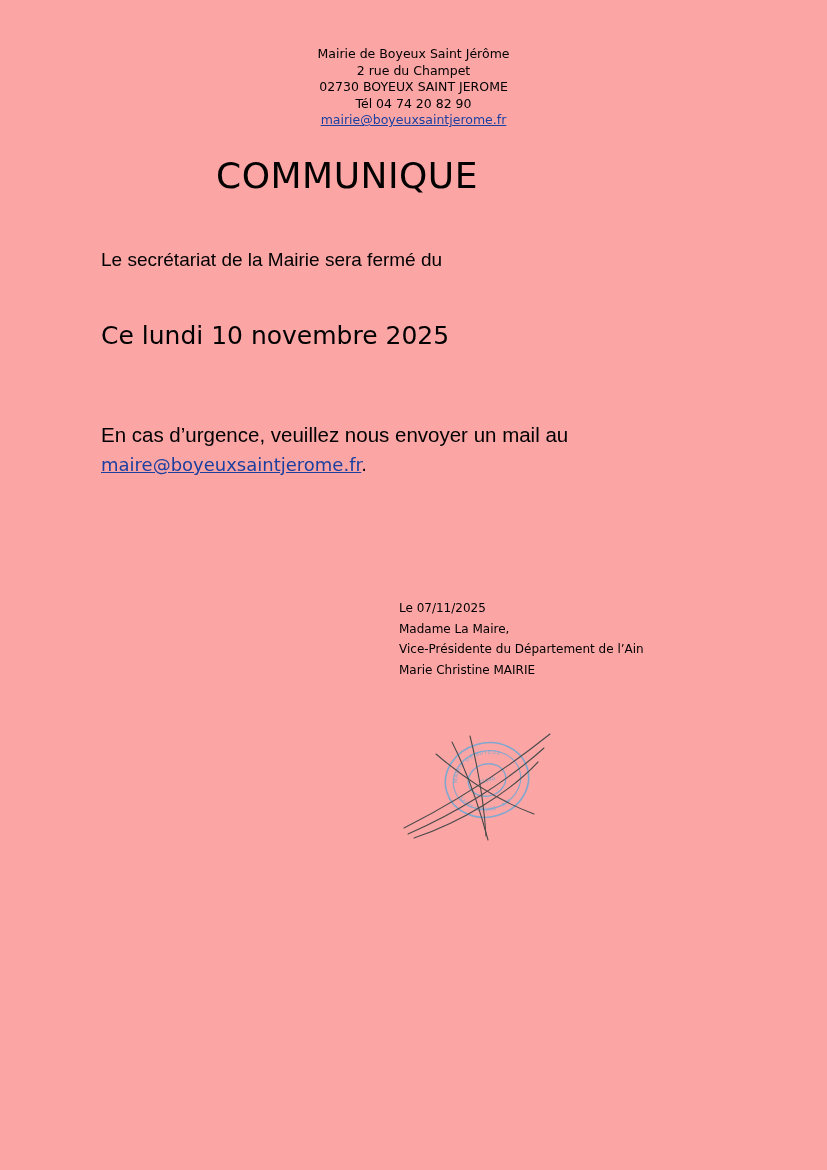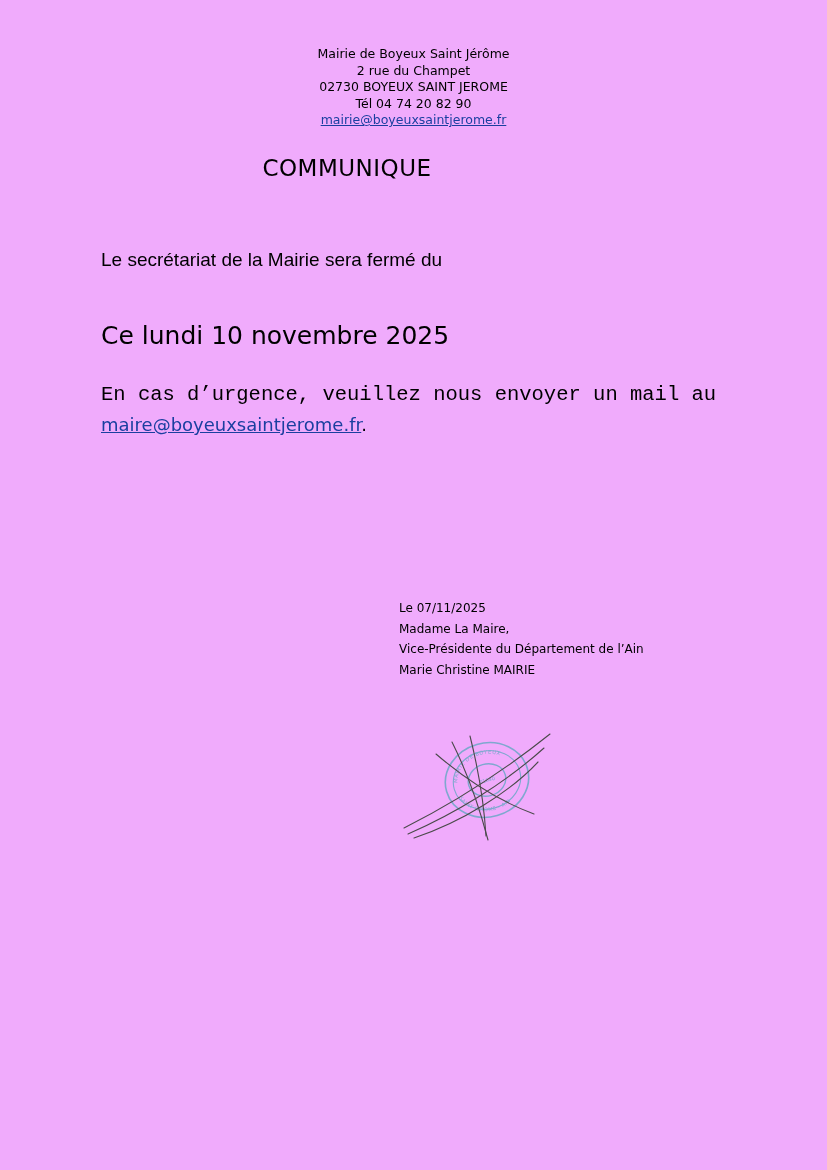--- a/index.html
+++ b/index.html
@@ -11,21 +11,21 @@
     width: 827px;
     height: 1170px;
     position: relative;
     font-family: "DejaVu Sans", sans-serif;
     color: #000000;
     overflow: hidden;
   }
   .page {
     position: absolute;
     inset: 0;
-    background: #f0abfc;
+    background: #fca5a5;
   }
 
   
   .letterhead {
     position: absolute;
     top: 46px;
     left: 0;
     width: 827px;
     text-align: center;
     font-family: "DejaVu Sans", sans-serif;
@@ -43,21 +43,21 @@
   }
 
   
   .title {
     position: absolute;
     top: 155px;
     left: 0;
     width: 694px;
     text-align: center;
     font-family: "DejaVu Sans", sans-serif;
-    font-size: 23px;
+    font-size: 36px;
     letter-spacing: 0.5px;
     color: #000000;
   }
 
   
   .body-block {
     position: absolute;
     left: 101px;
     top: 246px;
     width: 640px;
@@ -69,22 +69,22 @@
     color: #000000;
   }
   .line2 {
     margin-top: 46px;
     font-family: "DejaVu Sans", sans-serif;
     font-size: 25px;
     line-height: 32px;
     color: #000000;
   }
   .line3 {
-    margin-top: 28px;
-    font-family: Liberation Mono, monospace;
+    margin-top: 68px;
+    font-family: Liberation Sans, sans-serif;
     font-size: 20.5px;
     line-height: 30px;
     color: #000000;
   }
   .line4 {
     font-family: "DejaVu Sans", sans-serif;
     font-size: 18px;
     line-height: 30px;
     color: #000000;
   }

